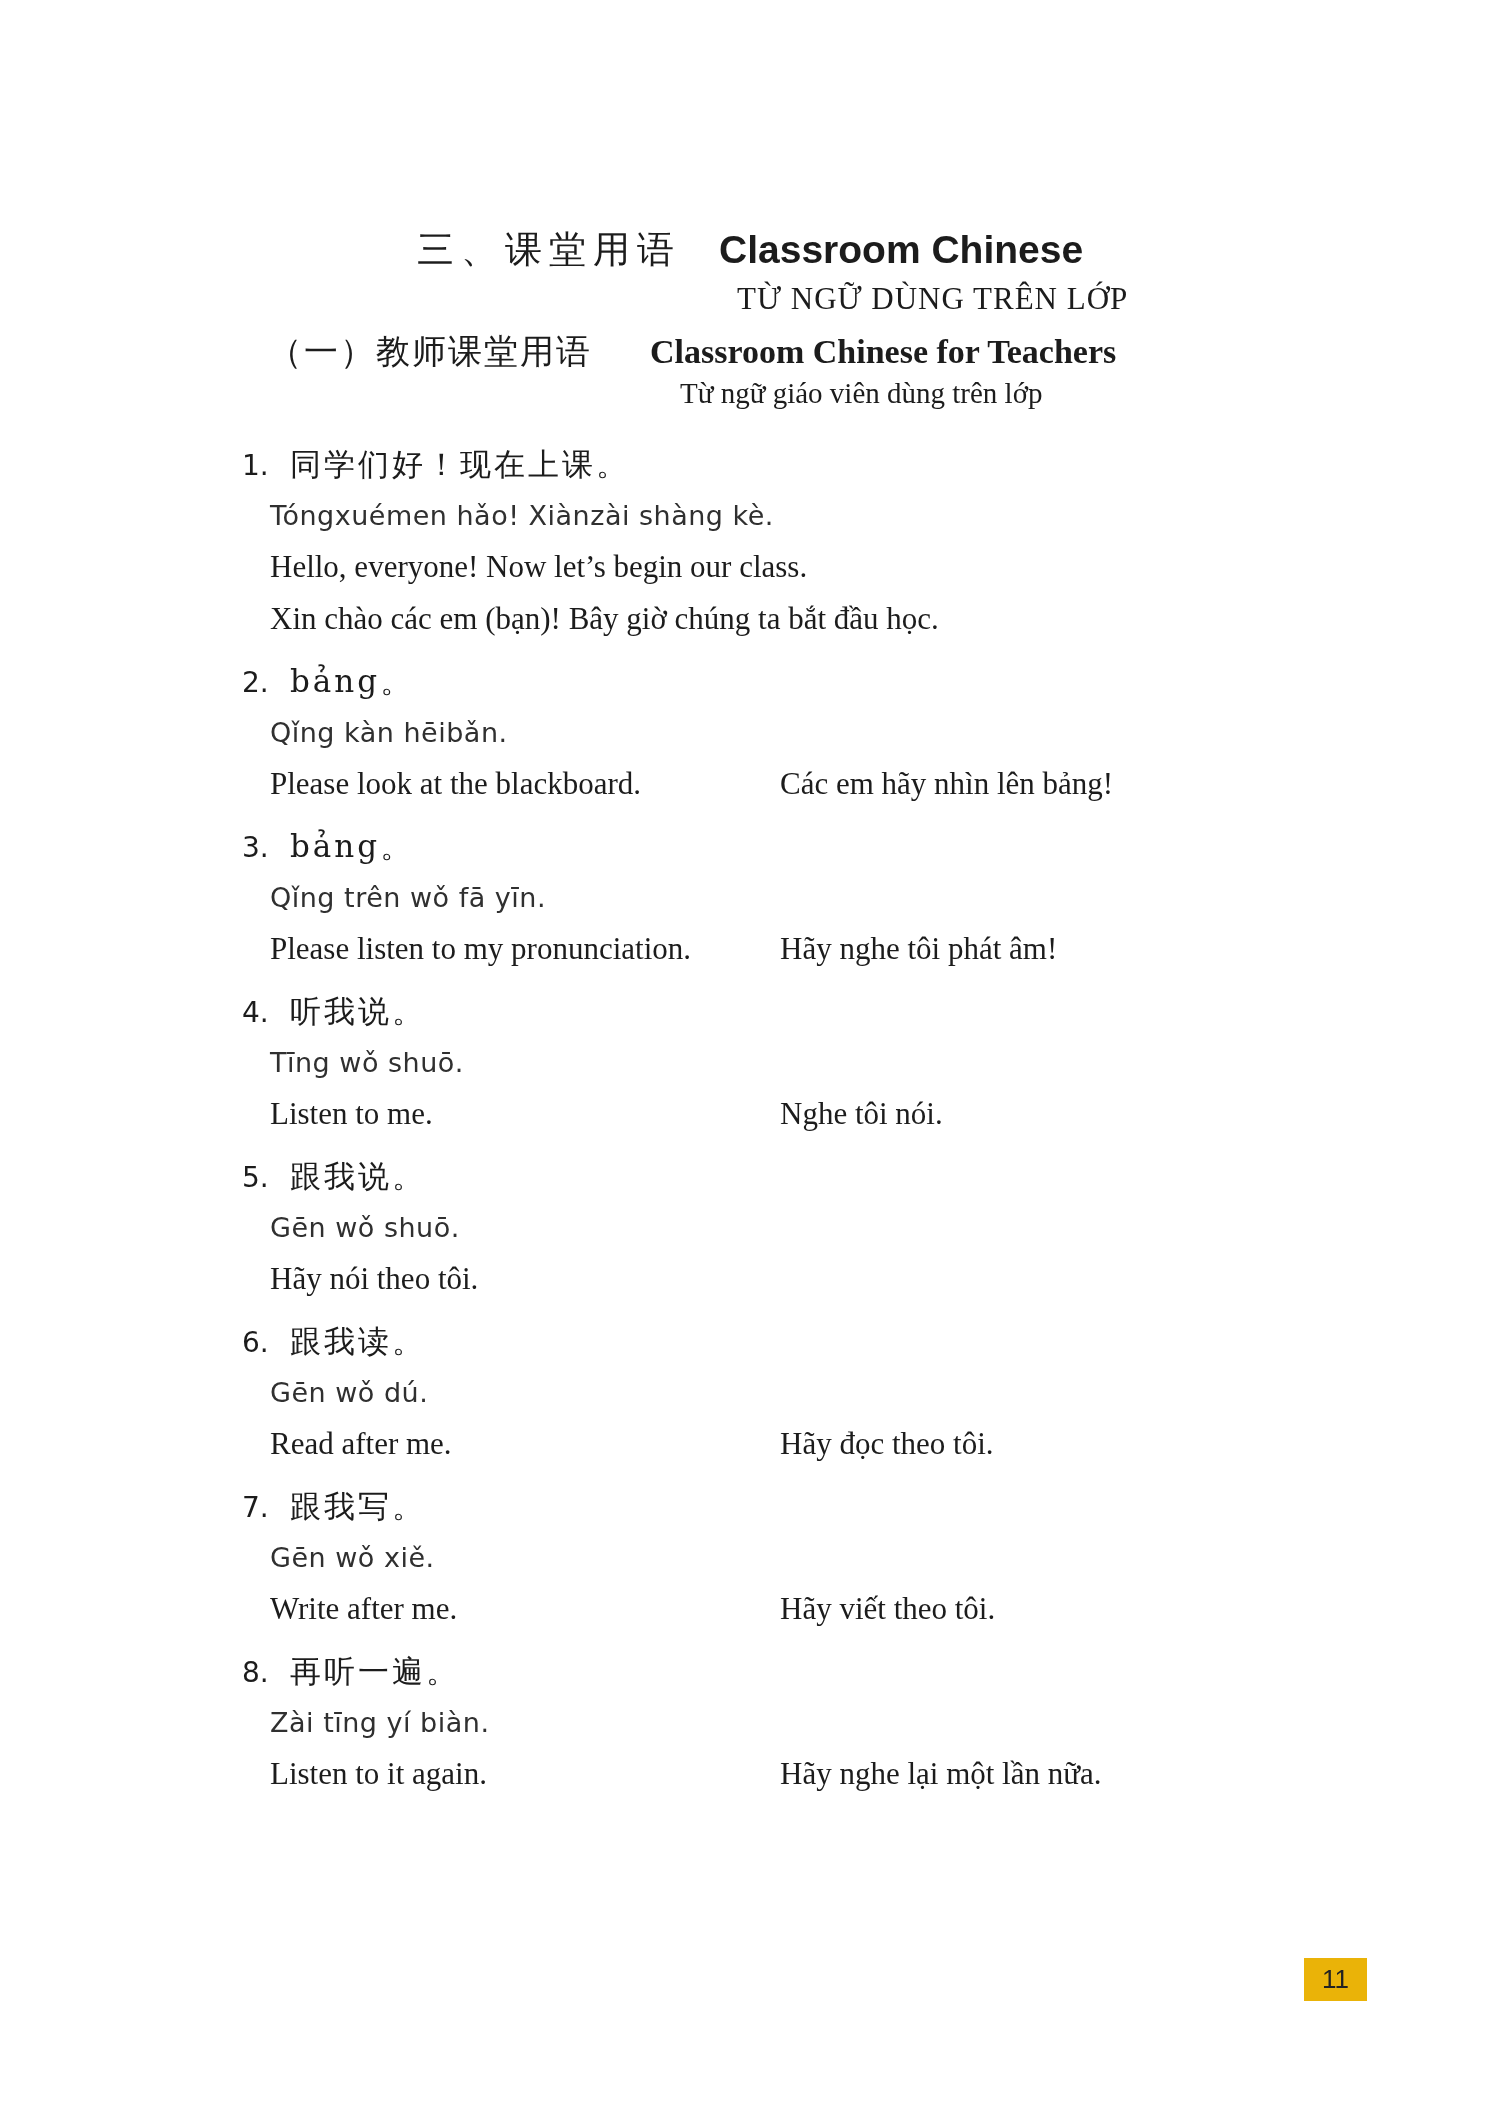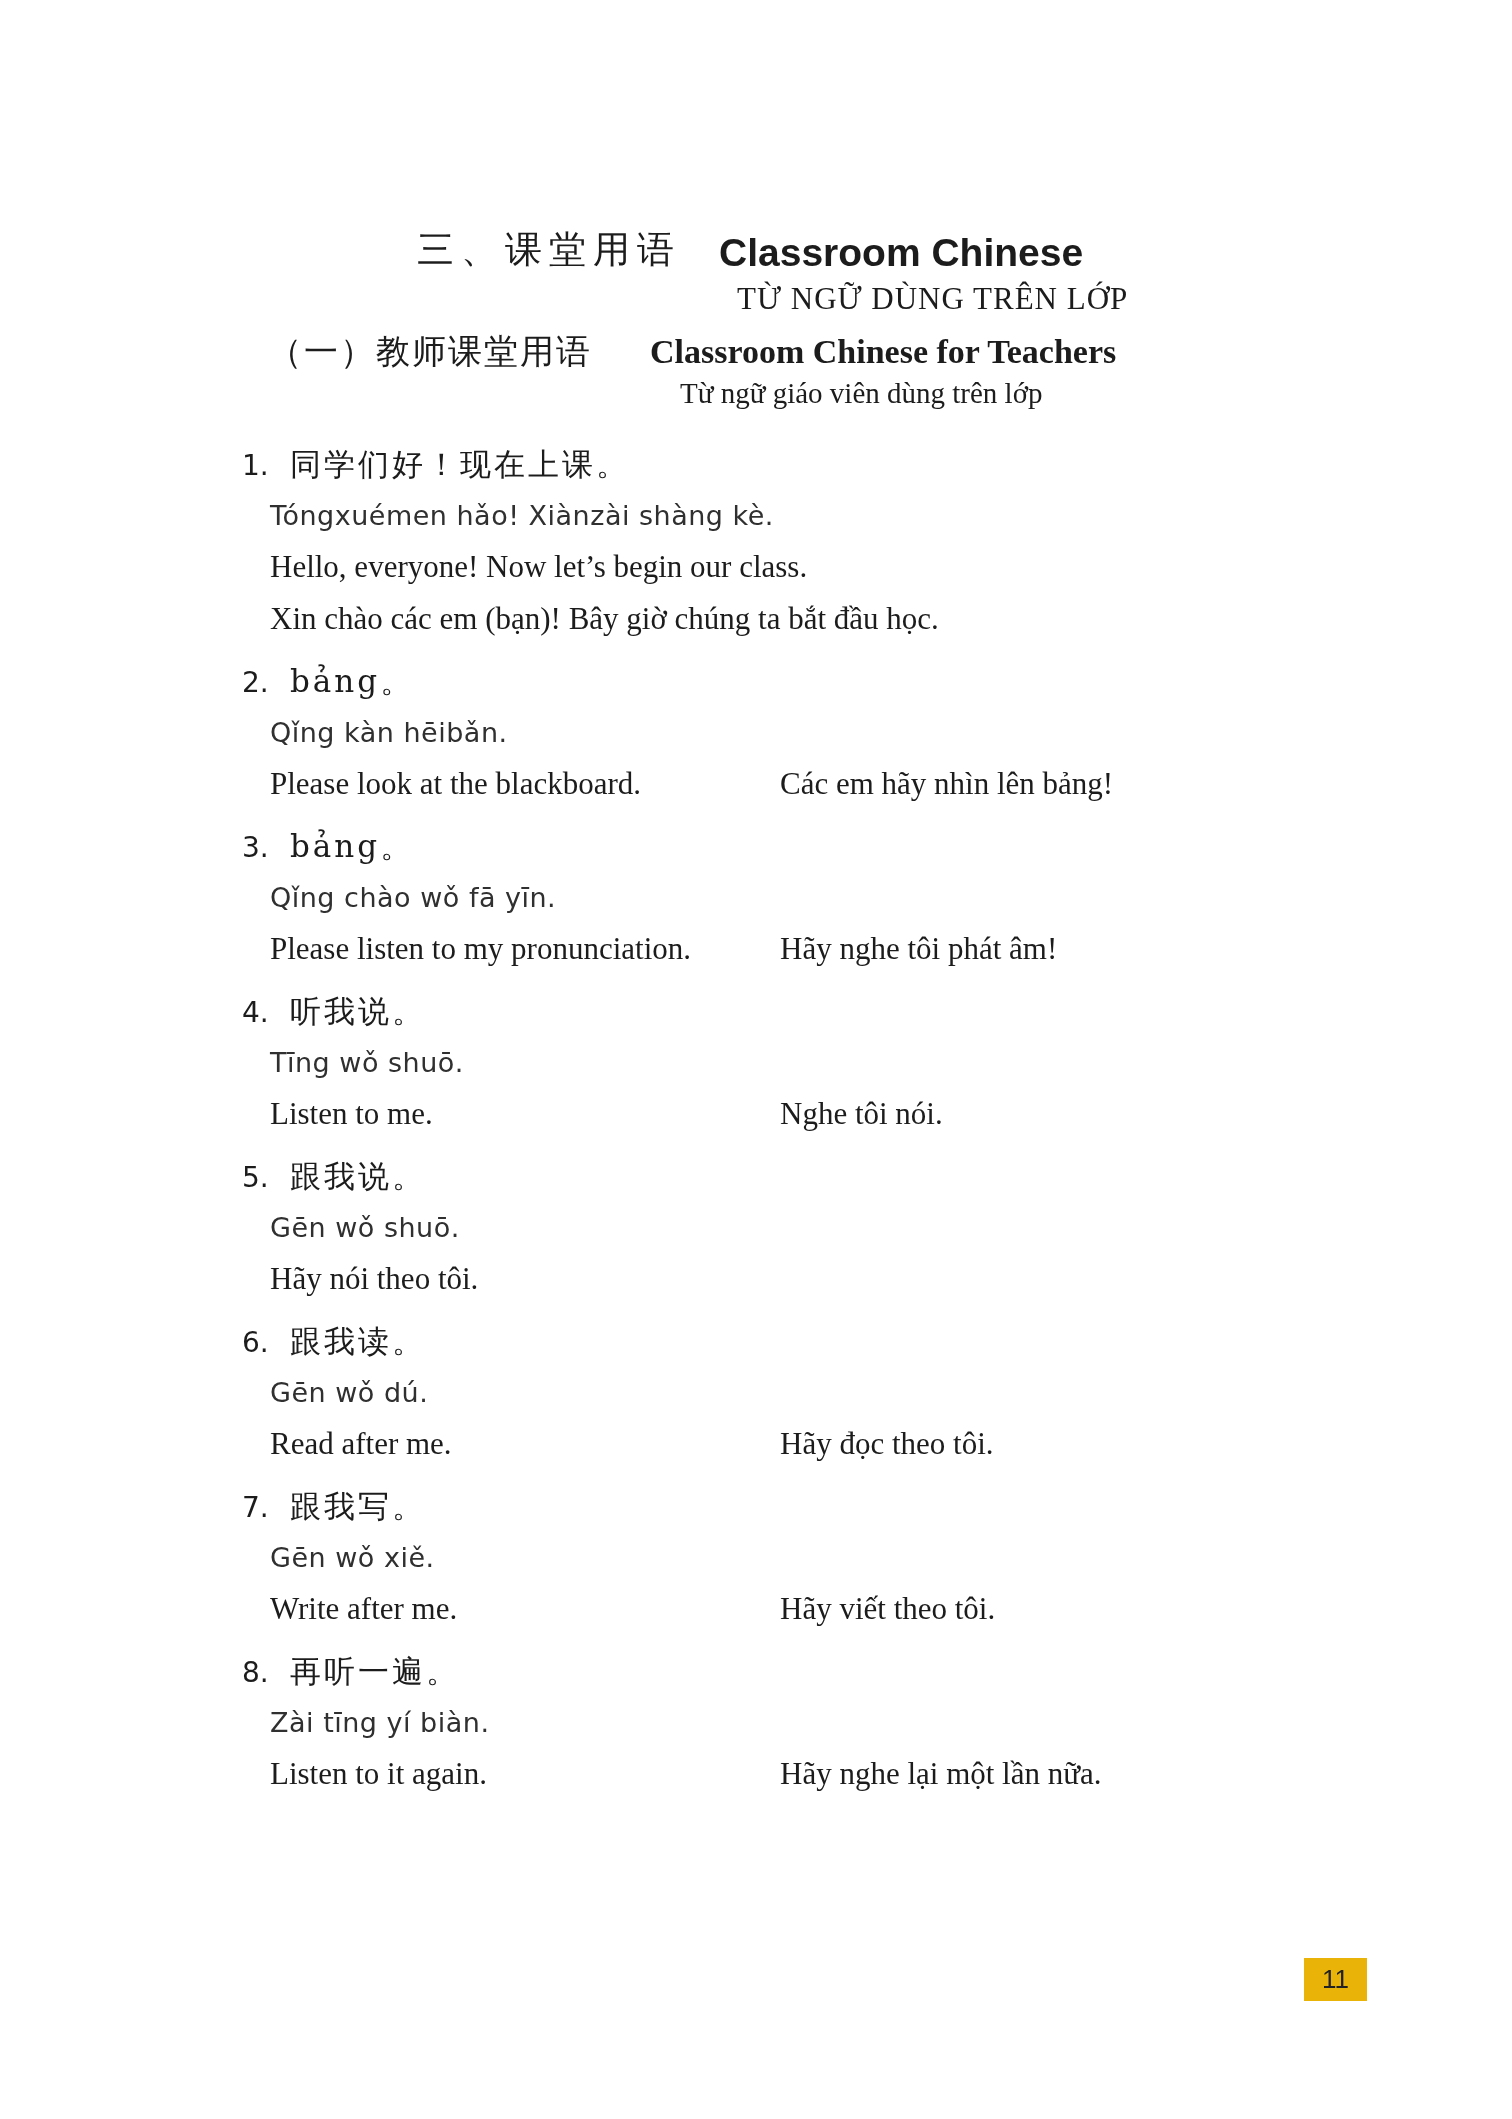--- a/index.html
+++ b/index.html
@@ -15,21 +15,21 @@
     color: #1c1c1c;
     overflow: hidden;
   }
   .content {
     padding: 225px 110px 0 242px;
   }
 
   
   .title-row {
     display: flex;
-    align-items: flex-end;
+    align-items: center;
     gap: 38px;
     margin-left: 175px;
   }
   .title-cn {
     font-size: 37px;
     font-family: "DejaVu Serif", serif;
     letter-spacing: 7px;
     white-space: nowrap;
   }
   .title-en {
@@ -164,21 +164,21 @@
       <div class="trans-row">
         <div class="en">Please look at the blackboard.</div>
         <div class="vi">Các em hãy nhìn lên bảng!</div>
       </div>
     </div>
 
     <div class="item">
       <div class="cn-line">
         <span class="num">3.</span><span>bảng。</span>
       </div>
-      <div class="pinyin">Qǐng chào wǒ fā yīn.</div>
+      <div class="pinyin">Qǐng trên wǒ fā yīn.</div>
       <div class="trans-row">
         <div class="en">Please listen to my pronunciation.</div>
         <div class="vi">Hãy nghe tôi phát âm!</div>
       </div>
     </div>
 
     <div class="item">
       <div class="cn-line">
         <span class="num">4.</span><span>听我说。</span>
       </div>

